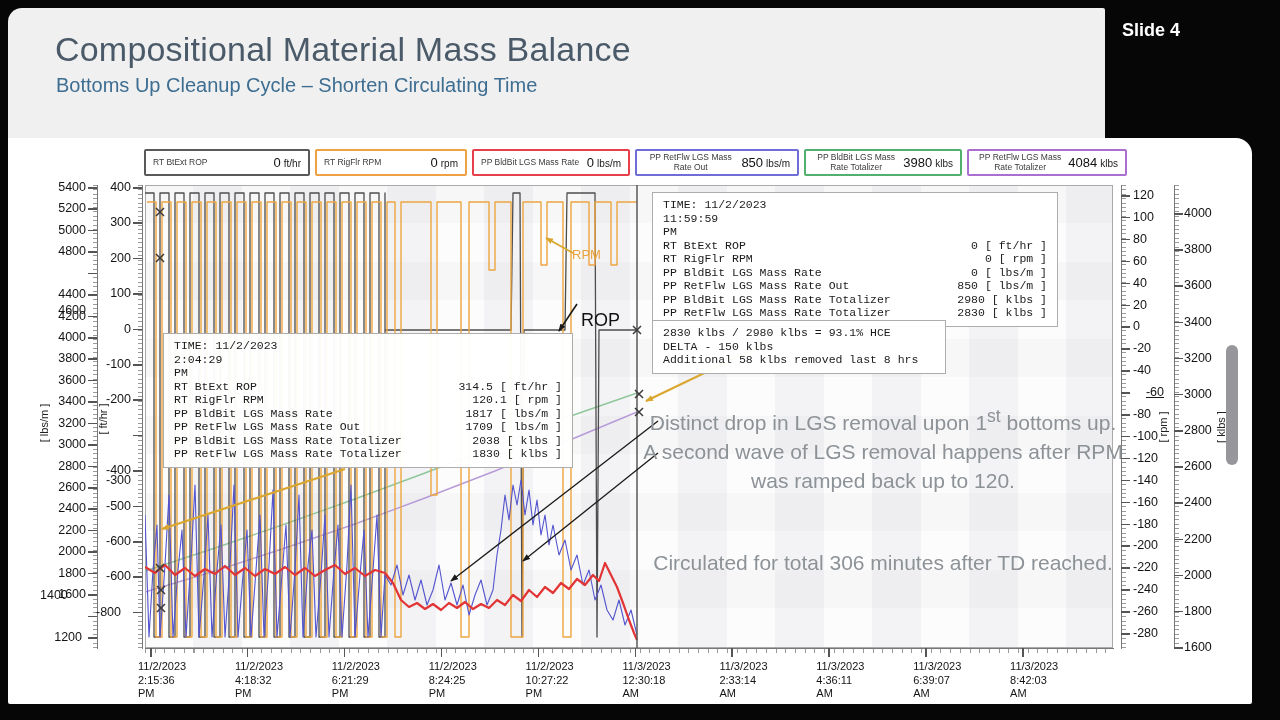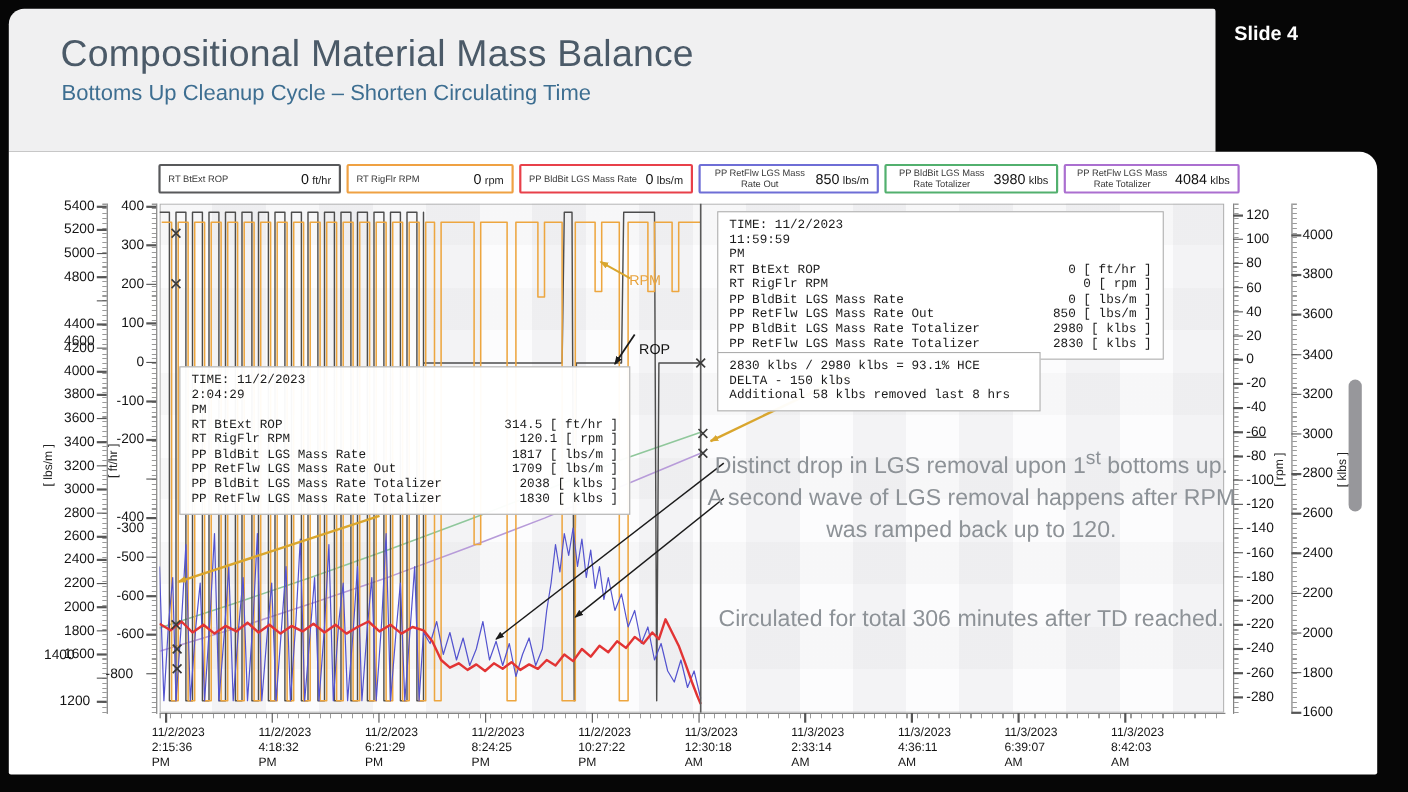--- a/index.html
+++ b/index.html
@@ -33,21 +33,21 @@
   #plot-svg{left:145px;top:185px;
     background:
       repeating-linear-gradient(180deg,rgba(0,0,0,0.018) 0 38px,rgba(0,0,0,0) 38px 77px),
       repeating-linear-gradient(90deg,#fcfcfd 0 48px,#f3f3f5 48px 97px);}
   .tt{position:absolute;background:rgba(255,255,255,.96);border:1px solid #adadad;
     font-family:"Liberation Mono",monospace;font-size:11.5px;line-height:13.5px;color:#1b1b1b;
     padding:5px 10px 6px 10px;}
   .tt-row{display:flex;justify-content:space-between;gap:8px;}
   .note{position:absolute;left:642px;width:482px;text-align:center;color:#8d9297;font-size:21px;line-height:29px;}
   #rpm-label{left:572px;top:247px;color:#e8a33d;font-size:13px;}
-  #rop-label{left:581px;top:310px;color:#111;font-size:13px;}
+  #rop-label{left:581px;top:310px;color:#111;font-size:18px;}
   #scrollbar-thumb{left:1226px;top:345px;width:12px;height:120px;background:#97979b;border-radius:6px;}
 </style>
 </head>
 <body>
 
 <div id="slide">
   <div class="abs" id="header-card"></div>
   <div class="abs" id="white-card"></div>
 
   <div class="abs" id="title">Compositional Material Mass Balance</div>
@@ -169,21 +169,21 @@
       <div class="ticklab" style="left: 1133px; width: 44px; top: 275.6px; text-align: left;">40</div>
       <div class="mtick" style="left: 1121px; top: 282.6px; width: 9px; height: 1.6px;"></div>
       <div class="ticklab" style="left: 1133px; width: 44px; top: 297.5px; text-align: left;">20</div>
       <div class="mtick" style="left: 1121px; top: 304.5px; width: 9px; height: 1.6px;"></div>
       <div class="ticklab" style="left: 1133px; width: 44px; top: 319.4px; text-align: left;">0</div>
       <div class="mtick" style="left: 1121px; top: 326.4px; width: 9px; height: 1.6px;"></div>
       <div class="ticklab" style="left: 1133px; width: 44px; top: 341.3px; text-align: left;">-20</div>
       <div class="mtick" style="left: 1121px; top: 348.3px; width: 9px; height: 1.6px;"></div>
       <div class="ticklab" style="left: 1133px; width: 44px; top: 363.2px; text-align: left;">-40</div>
       <div class="mtick" style="left: 1121px; top: 370.2px; width: 9px; height: 1.6px;"></div>
-      <div class="ticklab" style="left: 1133px; width: 44px; top: 385.1px; text-align: left; text-decoration: underline;">-60</div>
+      <div class="ticklab" style="left: 1133px; width: 44px; top: 385.1px; text-align: center; text-decoration: underline;">-60</div>
       <div class="mtick" style="left: 1121px; top: 392.1px; width: 9px; height: 1.6px;"></div>
       <div class="ticklab" style="left: 1133px; width: 44px; top: 407px; text-align: left;">-80</div>
       <div class="mtick" style="left: 1121px; top: 414px; width: 9px; height: 1.6px;"></div>
       <div class="ticklab" style="left: 1133px; width: 44px; top: 428.9px; text-align: left;">-100</div>
       <div class="mtick" style="left: 1121px; top: 435.9px; width: 9px; height: 1.6px;"></div>
       <div class="ticklab" style="left: 1133px; width: 44px; top: 450.8px; text-align: left;">-120</div>
       <div class="mtick" style="left: 1121px; top: 457.8px; width: 9px; height: 1.6px;"></div>
       <div class="ticklab" style="left: 1133px; width: 44px; top: 472.7px; text-align: left;">-140</div>
       <div class="mtick" style="left: 1121px; top: 479.7px; width: 9px; height: 1.6px;"></div>
       <div class="ticklab" style="left: 1133px; width: 44px; top: 494.6px; text-align: left;">-160</div>

